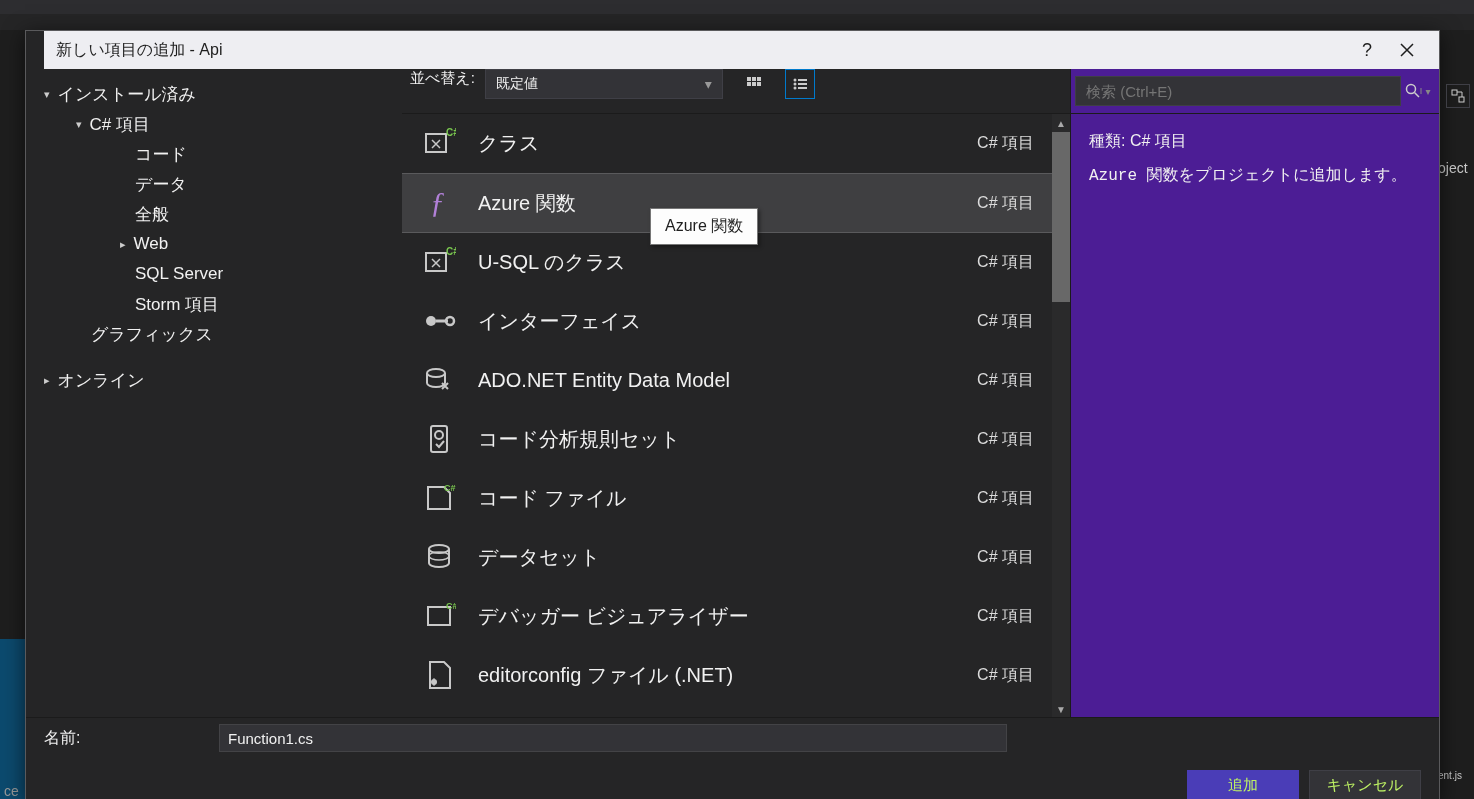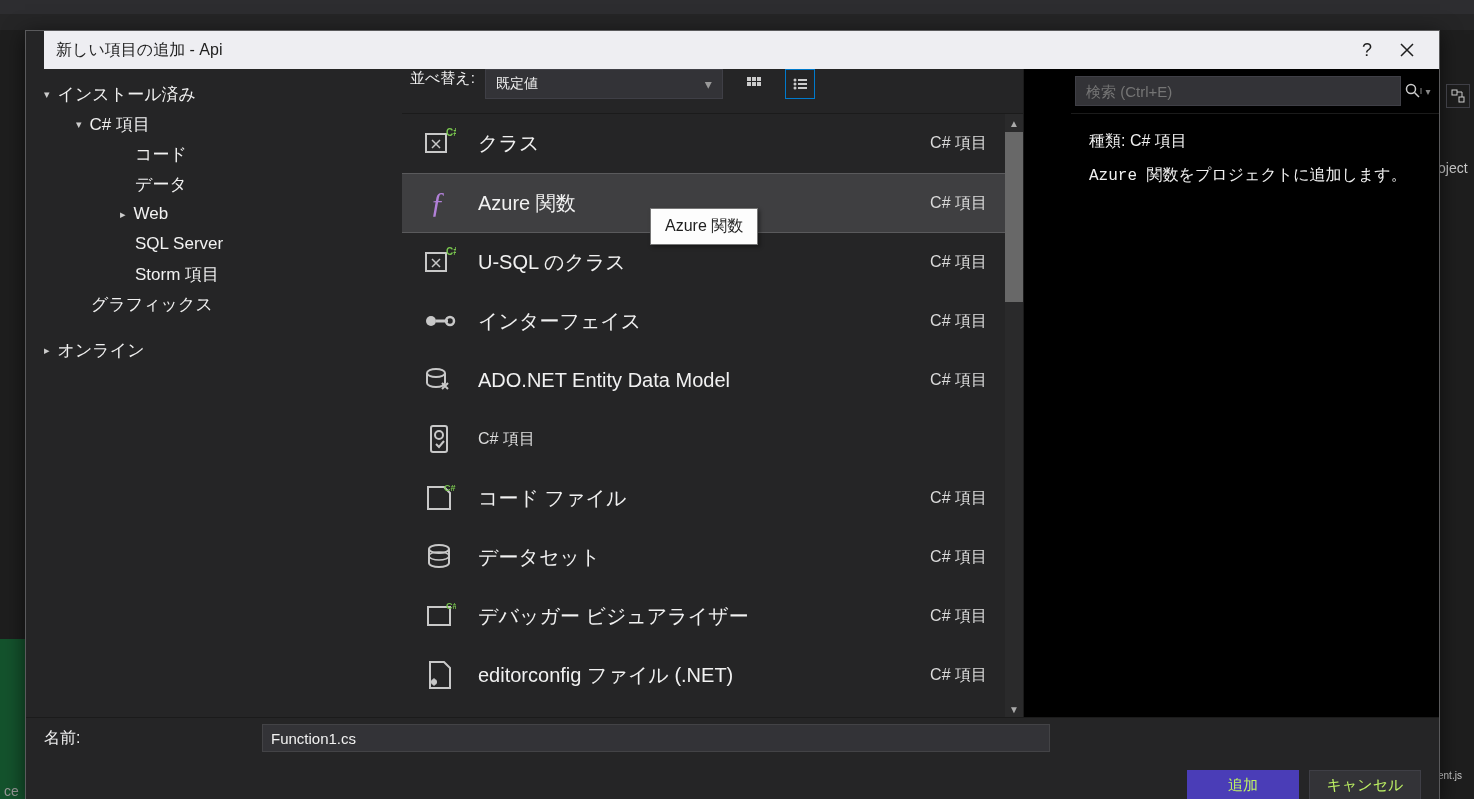--- a/index.html
+++ b/index.html
@@ -4,21 +4,21 @@
 <style>
   html,body{margin:0;padding:0;width:1474px;height:799px;overflow:hidden;
     font-family:"Yu Gothic UI","Meiryo",sans-serif;
     background:#1e1e1e;color:#f1f1f1;font-size:14px;}
   
   .topbar{position:absolute;top:0;left:0;right:0;height:14px;background:#2d2d30;
     border-bottom:1px solid #3f3f46;}
   .topbar2{position:absolute;top:14px;left:0;right:0;height:16px;background:#252526;}
   .side-hint{position:absolute;right:0;top:160px;width:36px;color:#ccc;font-size:14px;}
   .side-hint2{position:absolute;right:0;top:770px;width:36px;color:#ccc;font-size:10px;}
-  .bottombar{position:absolute;left:0;bottom:0;width:30px;height:160px;background:#14532d;
+  .bottombar{position:absolute;left:0;bottom:0;width:30px;height:160px;background:#0c4a6e;
     border-right:1px solid #3f3f46;color:#999;}
 
   .dialog{position:absolute;left:25px;top:30px;width:1413px;height:769px;
     background:#252526;border:1px solid #5a5a5c;box-shadow:0 4px 20px rgba(0,0,0,0.6);}
 
   .titlebar{height:38px;background:#eeeef2;color:#1e1e1e;display:flex;
     align-items:center;padding:0 12px;font-size:16px;margin-left:18px;}
   .titlebar .spacer{flex:1;}
   .titlebar .tbtn{width:40px;height:38px;display:flex;align-items:center;
     justify-content:center;color:#1e1e1e;font-size:18px;cursor:pointer;}
@@ -64,35 +64,35 @@
   .tooltip{position:absolute;left:248px;top:94px;background:#fdfdfd;
     color:#1e1e1e;padding:7px 14px;font-size:16px;border:1px solid #767676;
     box-shadow:2px 2px 4px rgba(0,0,0,0.4);}
 
   .vscroll{position:absolute;top:0;right:0;width:18px;bottom:0;background:#2a2a2b;}
   .vscroll .up,.vscroll .down{height:18px;width:18px;color:#aaa;
     display:flex;align-items:center;justify-content:center;font-size:10px;}
   .vscroll .thumb{position:absolute;top:18px;width:18px;height:170px;background:#686868;}
 
   
-  .right{width:368px;background:#000000;display:flex;flex-direction:column;
-    border-left:1px solid #1b1b1b;padding-left:47px;}
+  .right{width:368px;background:#4c1d95;display:flex;flex-direction:column;
+    border-left:1px solid #1b1b1b;}
   .searchbar{height:44px;display:flex;align-items:center;padding:0 4px;
     border-bottom:1px solid #1b1b1b;}
   .searchbar input{flex:1;height:28px;background:#333337;border:1px solid #3f3f46;
     color:#f1f1f1;padding:0 10px;font-size:15px;outline:none;font-family:inherit;}
   .searchbtn{width:34px;height:28px;display:flex;align-items:center;
     justify-content:center;cursor:pointer;color:#f1f1f1;}
   .desc{padding:14px 18px;font-size:16px;line-height:1.6;}
   .desc .klbl{color:#f1f1f1;}
 
   
   .bottom{position:absolute;left:0;right:0;bottom:0;height:82px;
     background:#252526;border-top:1px solid #1b1b1b;}
-  .namebar{height:40px;display:flex;align-items:center;padding:0 18px;gap:43px;}
+  .namebar{height:40px;display:flex;align-items:center;padding:0 18px;}
   .namelbl{width:175px;font-size:16px;}
   .nameinput{width:770px;height:26px;background:#333337;border:1px solid #434346;
     color:#f1f1f1;padding:0 8px;font-size:15px;font-family:inherit;outline:none;}
   .btnrow{height:42px;display:flex;justify-content:flex-end;align-items:flex-end;
     padding:0 18px;}
   .dbtn{height:28px;width:110px;margin-left:10px;border:1px solid #3f3f46;
     background:#333337;color:#bef264;font-size:15px;display:flex;
     align-items:center;justify-content:center;cursor:pointer;}
   .dbtn.primary{background:#4a3db7;border-color:#4a3db7;}
 
@@ -131,20 +131,23 @@
         </div>
       <div class="tree-row l2 exp">
           <span>C# 項目</span>
         </div>
       <div class="tree-row l3 noexp">
           <span>コード</span>
         </div>
       <div class="tree-row l3 noexp">
           <span>データ</span>
         </div>
+      <div class="tree-row l3 noexp">
+          <span>全般</span>
+        </div>
       <div class="tree-row l3 col">
           <span>Web</span>
         </div>
       <div class="tree-row l3 noexp">
           <span>SQL Server</span>
         </div>
       <div class="tree-row l3 noexp">
           <span>Storm 項目</span>
         </div>
       <div class="tree-row l2 noexp">
@@ -240,20 +243,21 @@
               <span class="item-cat">C# 項目</span>
             </div>
             <div class="item">
               <span class="item-icon">
                 <svg viewBox="0 0 34 34">
                   <rect x="9" y="4" width="16" height="26" rx="2" fill="none" stroke="#c8c8c8" stroke-width="2"></rect>
                   <circle cx="17" cy="13" r="4" fill="none" stroke="#c8c8c8" stroke-width="2"></circle>
                   <path d="M14 22 l3 3 l5 -6" stroke="#c8c8c8" stroke-width="2" fill="none"></path>
                 </svg>
               </span>
+              <span class="item-label">コード分析規則セット</span>
               <span class="item-cat">C# 項目</span>
             </div>
             <div class="item">
               <span class="item-icon">
                 <svg viewBox="0 0 34 34">
                   <path d="M6 6 h16 l6 6 v16 h-22 z" fill="none" stroke="#c8c8c8" stroke-width="2"></path>
                   <text x="22" y="10" font-size="9" fill="#7ac74f" font-weight="bold">C#</text>
                 </svg>
               </span>
               <span class="item-label">コード ファイル</span>

